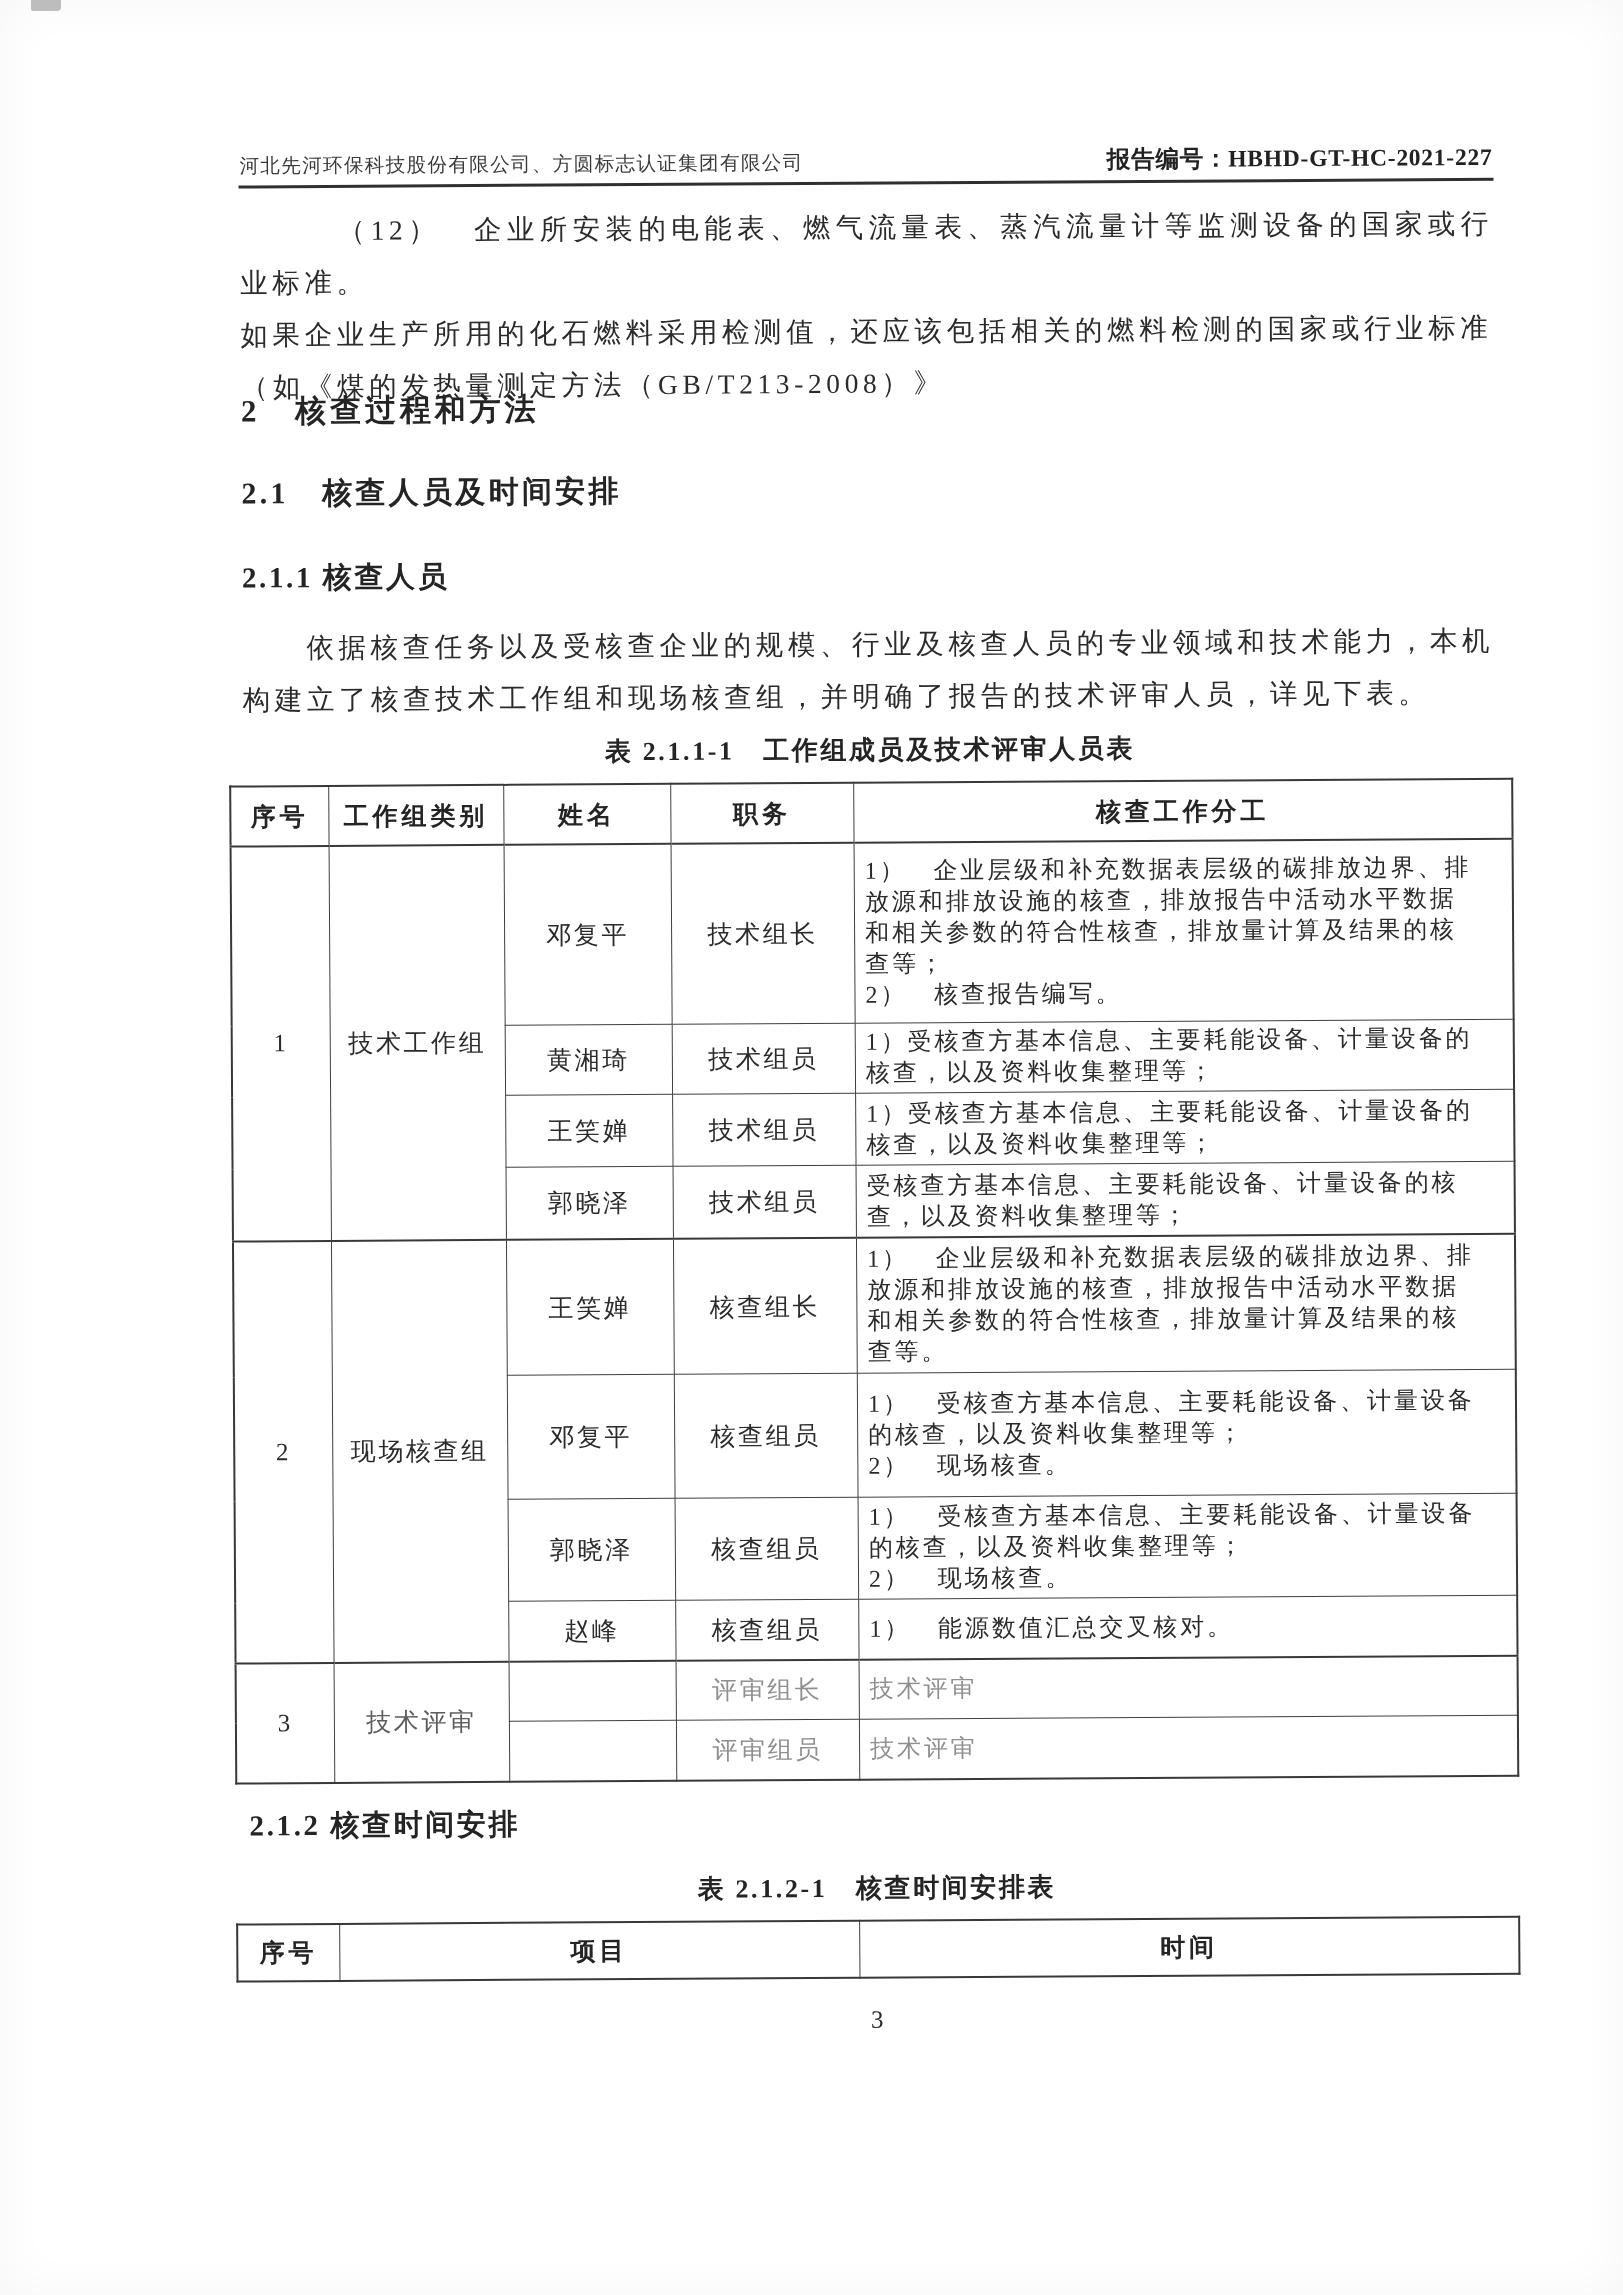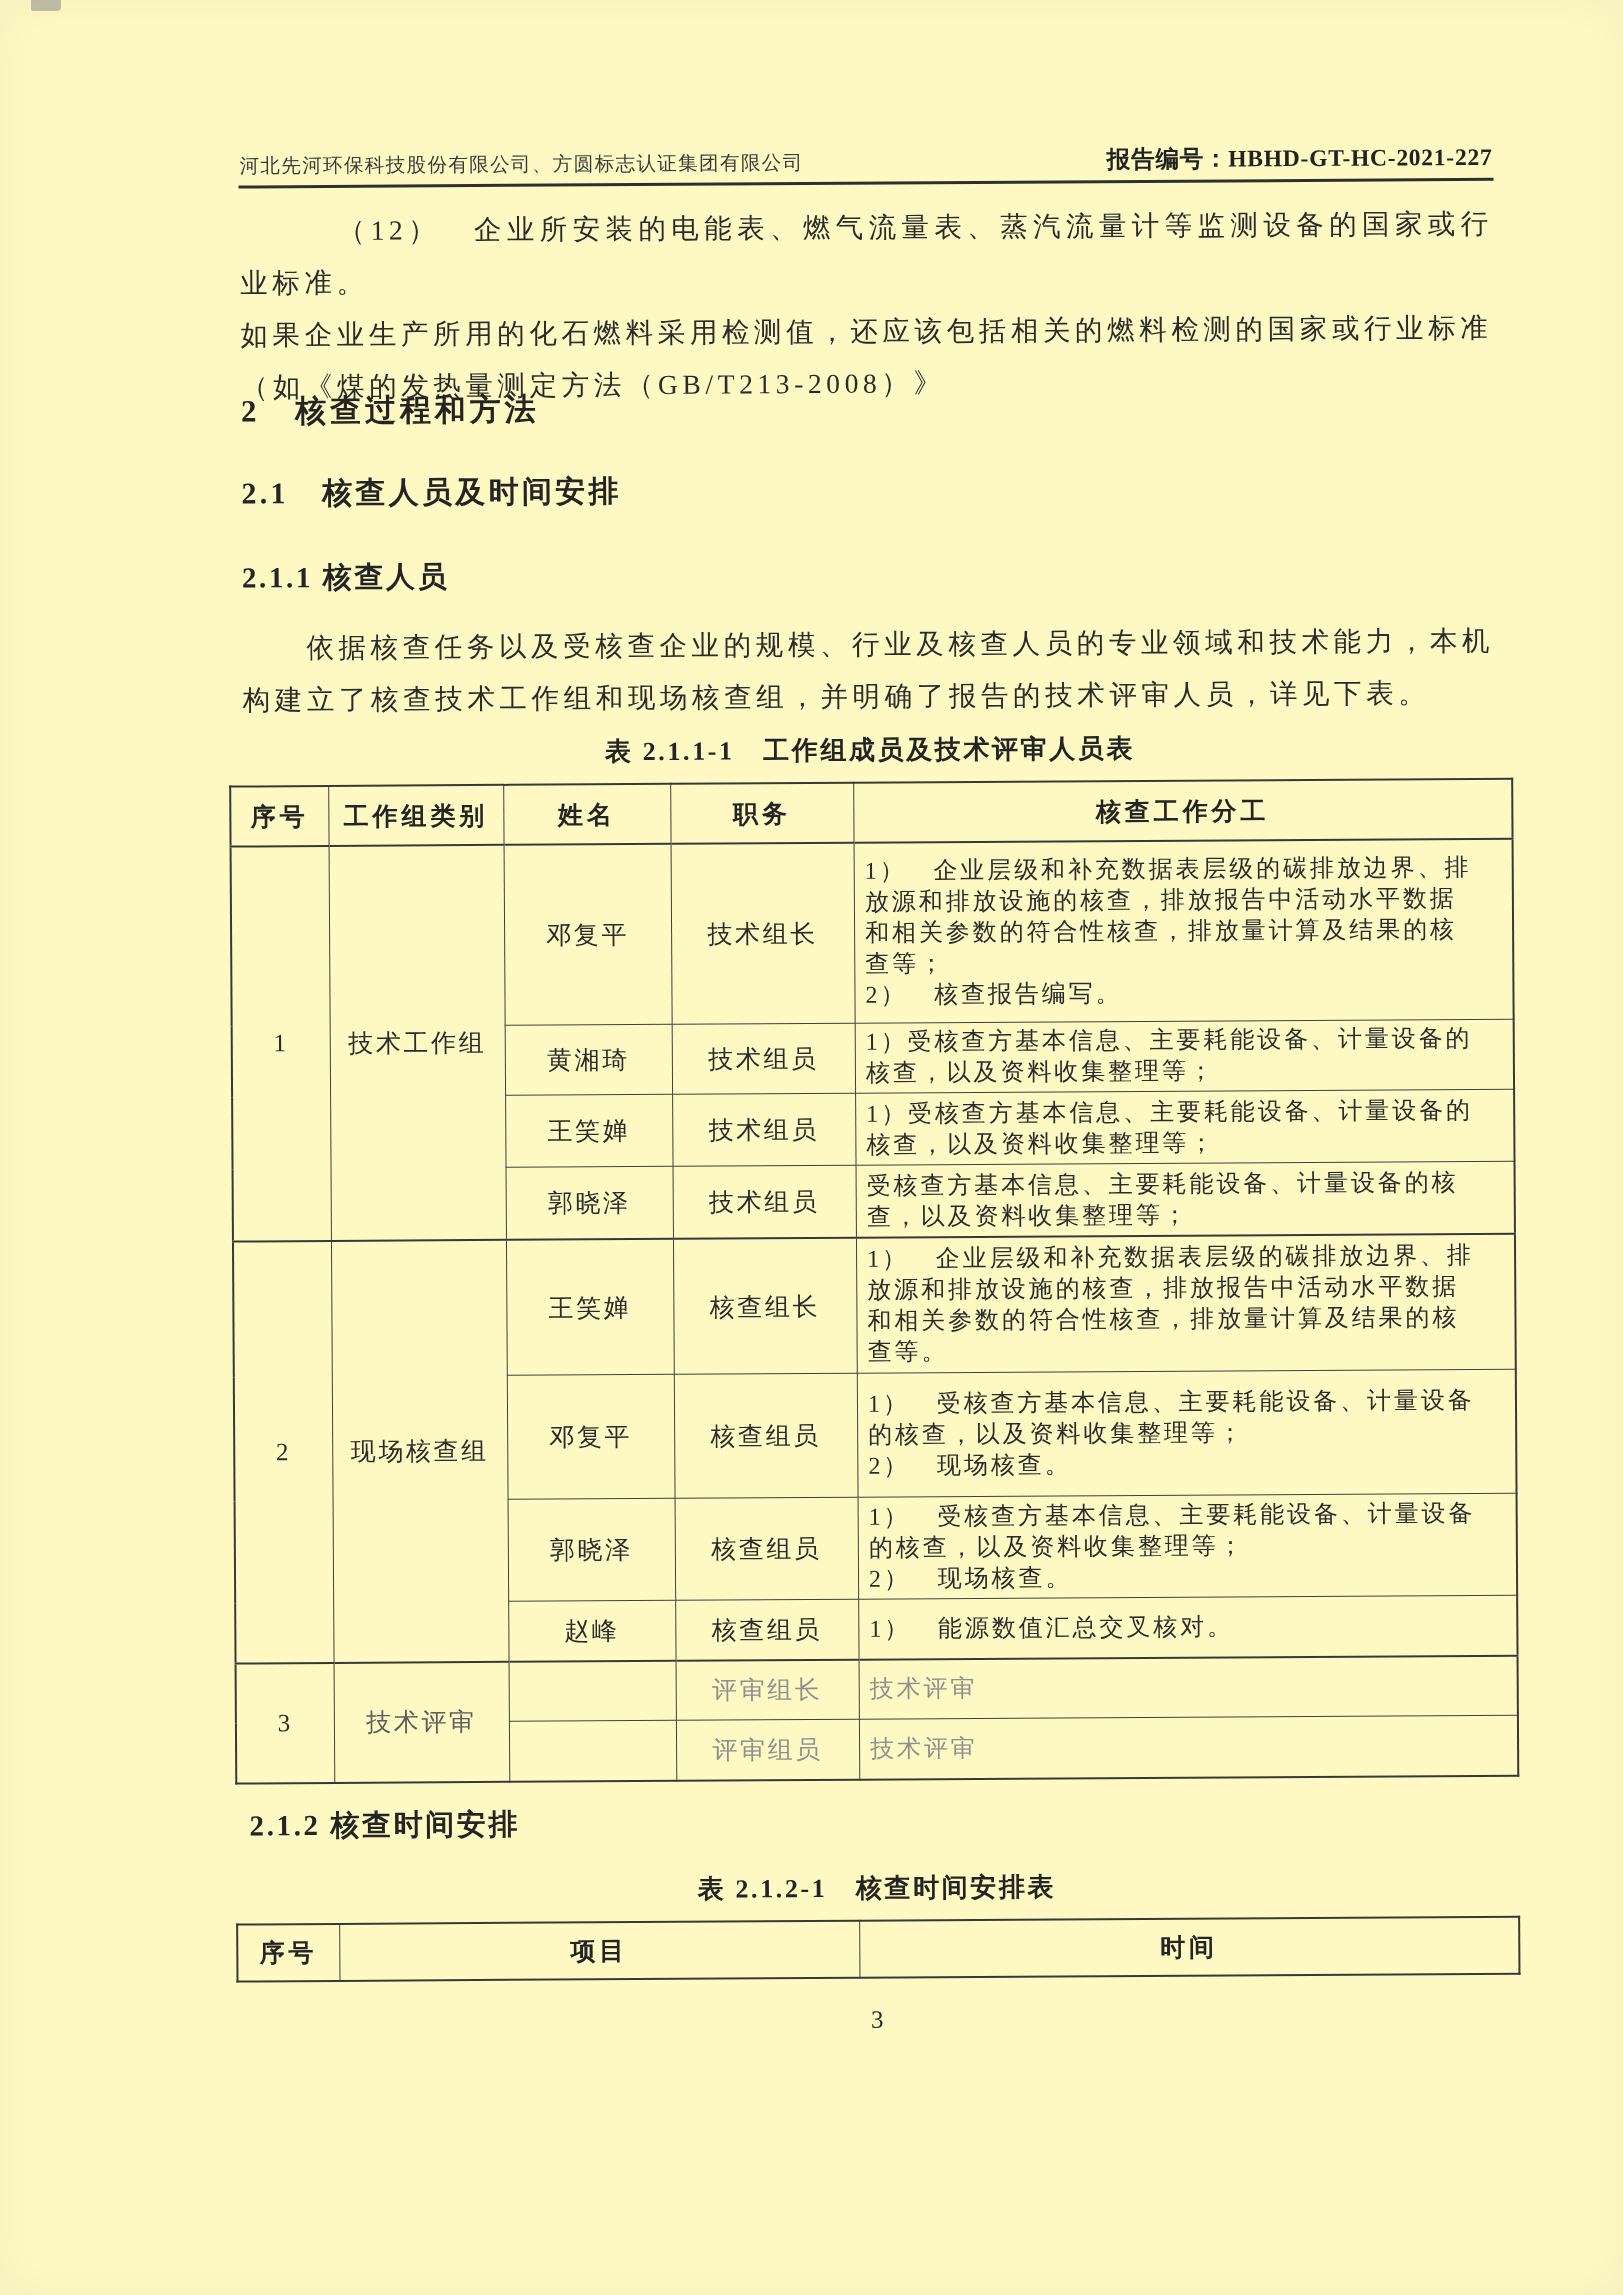--- a/index.html
+++ b/index.html
@@ -4,21 +4,21 @@
 <style>
   * { margin: 0; padding: 0; box-sizing: border-box; }
   html, body { background: #e8e8e6; }
   body { font-family: "Liberation Serif", "DejaVu Serif", serif; }
 
   .page {
     position: relative;
     width: 1623px;
     height: 2295px;
     margin: 0 auto;
-    background: #fef9c3;
+    background: #ffffff;
     color: #2b2b2b;
     overflow: hidden;
     box-shadow: inset 0 0 52px rgba(0,0,0,0.04);
   }
 
   .scan-artifact {
     position: absolute;
     left: 31px; top: 0;
     width: 30px; height: 10.5px;
     background: #8a8a8a;

